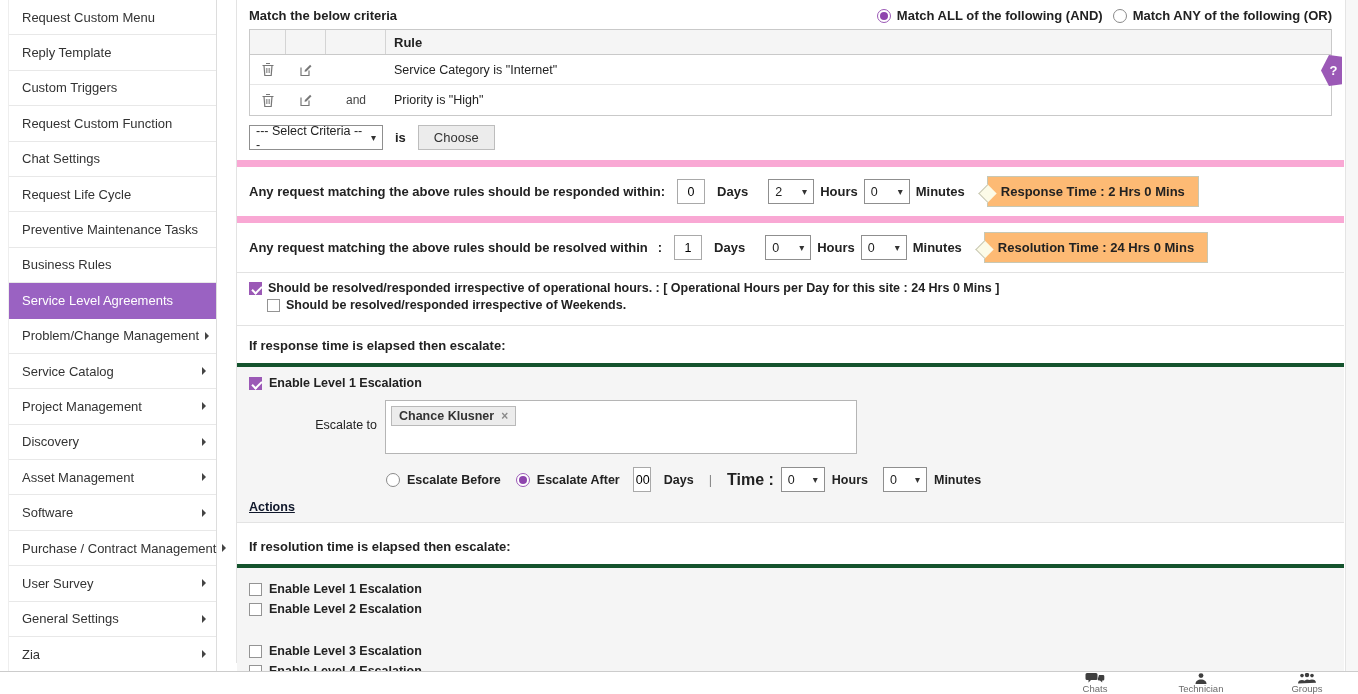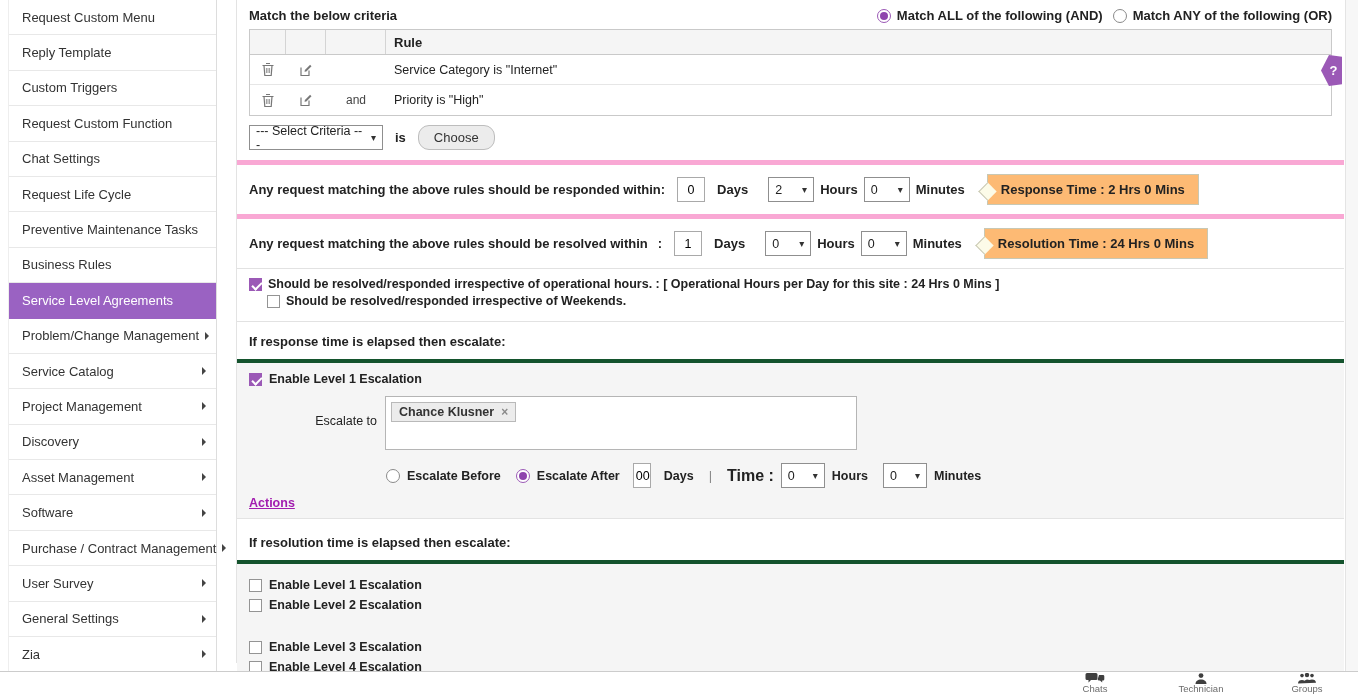--- a/index.html
+++ b/index.html
@@ -64,27 +64,27 @@
 
   .criteria-row { display:flex; align-items:center; gap:12px; padding:9px 12px 10px 12px; }
   .sel-box {
     height:25px; border:1px solid #8f8f8f; background:#fff; cursor:pointer;
     display:inline-flex; align-items:center; justify-content:space-between;
     gap:8px; padding:0 6px; font-size:12.5px; color:#222; flex:0 0 auto;
   }
   .sel-box .chev { font-size:10px; color:#333; }
   .btn {
     display:inline-flex; align-items:center; justify-content:center;
-    font-size:13px; cursor:pointer; font-family:inherit;border-radius:11px;
+    font-size:13px; cursor:pointer; font-family:inherit;
   }
   .btn-choose { background:#ececec; border:1px solid #bdbdbd; padding:4px 15px; color:#333; }
 
   .sent-row {
     display:flex; align-items:center; gap:6px;
-    padding:9px 12px; border-top:5px solid #f9a8d4; min-height:46px;
+    padding:9px 12px; border-top:7px solid #f9a8d4; min-height:46px;
   }
   .num-input {
     width:28px; height:25px; border:1px solid #a9a9a9; text-align:center;
     font-size:12.5px; font-family:inherit; margin:0 6px;
   }
   .callout {
     position:relative; margin-left:16px; background:#fdba74; border:1px solid #c8c8b4;
     padding:7px 13px; font-weight:bold; font-size:13px; white-space:nowrap;
   }
   .callout::before {
@@ -113,21 +113,21 @@
   .esc-row { display:flex; align-items:flex-start; padding:6px 0 4px 0; }
   .esc-label { width:148px; text-align:right; padding-right:8px; padding-top:18px; font-size:12.5px; flex:0 0 auto; }
   .esc-box { width:472px; height:54px; background:#fff; border:1px solid #b5b5b5; padding:5px; }
   .chip {
     display:inline-flex; align-items:center; gap:7px; background:#ececec;
     border:1px solid #b9b9b9; padding:2px 7px; font-size:12.5px; font-weight:bold; color:#333;
   }
   .chip-x { color:#8a8a8a; font-size:12px; cursor:pointer; }
   .esc-when-row { display:flex; align-items:center; gap:7px; margin-left:149px; padding:9px 0 4px 0; }
   .actions-link {
-    display:inline-block; margin:4px 12px 8px 12px; color:#a21caf;
+    display:inline-block; margin:4px 12px 8px 12px; color:#0f172a;
     font-weight:bold; font-size:12.5px; text-decoration:underline; cursor:pointer;
   }
   .levels-panel { padding:8px 12px 12px 12px; }
   .level-row { display:flex; align-items:center; gap:7px; margin:6px 0; }
   .level-row.gap { margin-top:28px; }
 
   .btn-band {
     margin-top:6px; background:#f4f4f4; border-top:1px solid #ddd; border-bottom:1px solid #cfcfcf;
     padding:8px 0 10px 222px; display:flex; gap:17px; align-items:center;
   }

